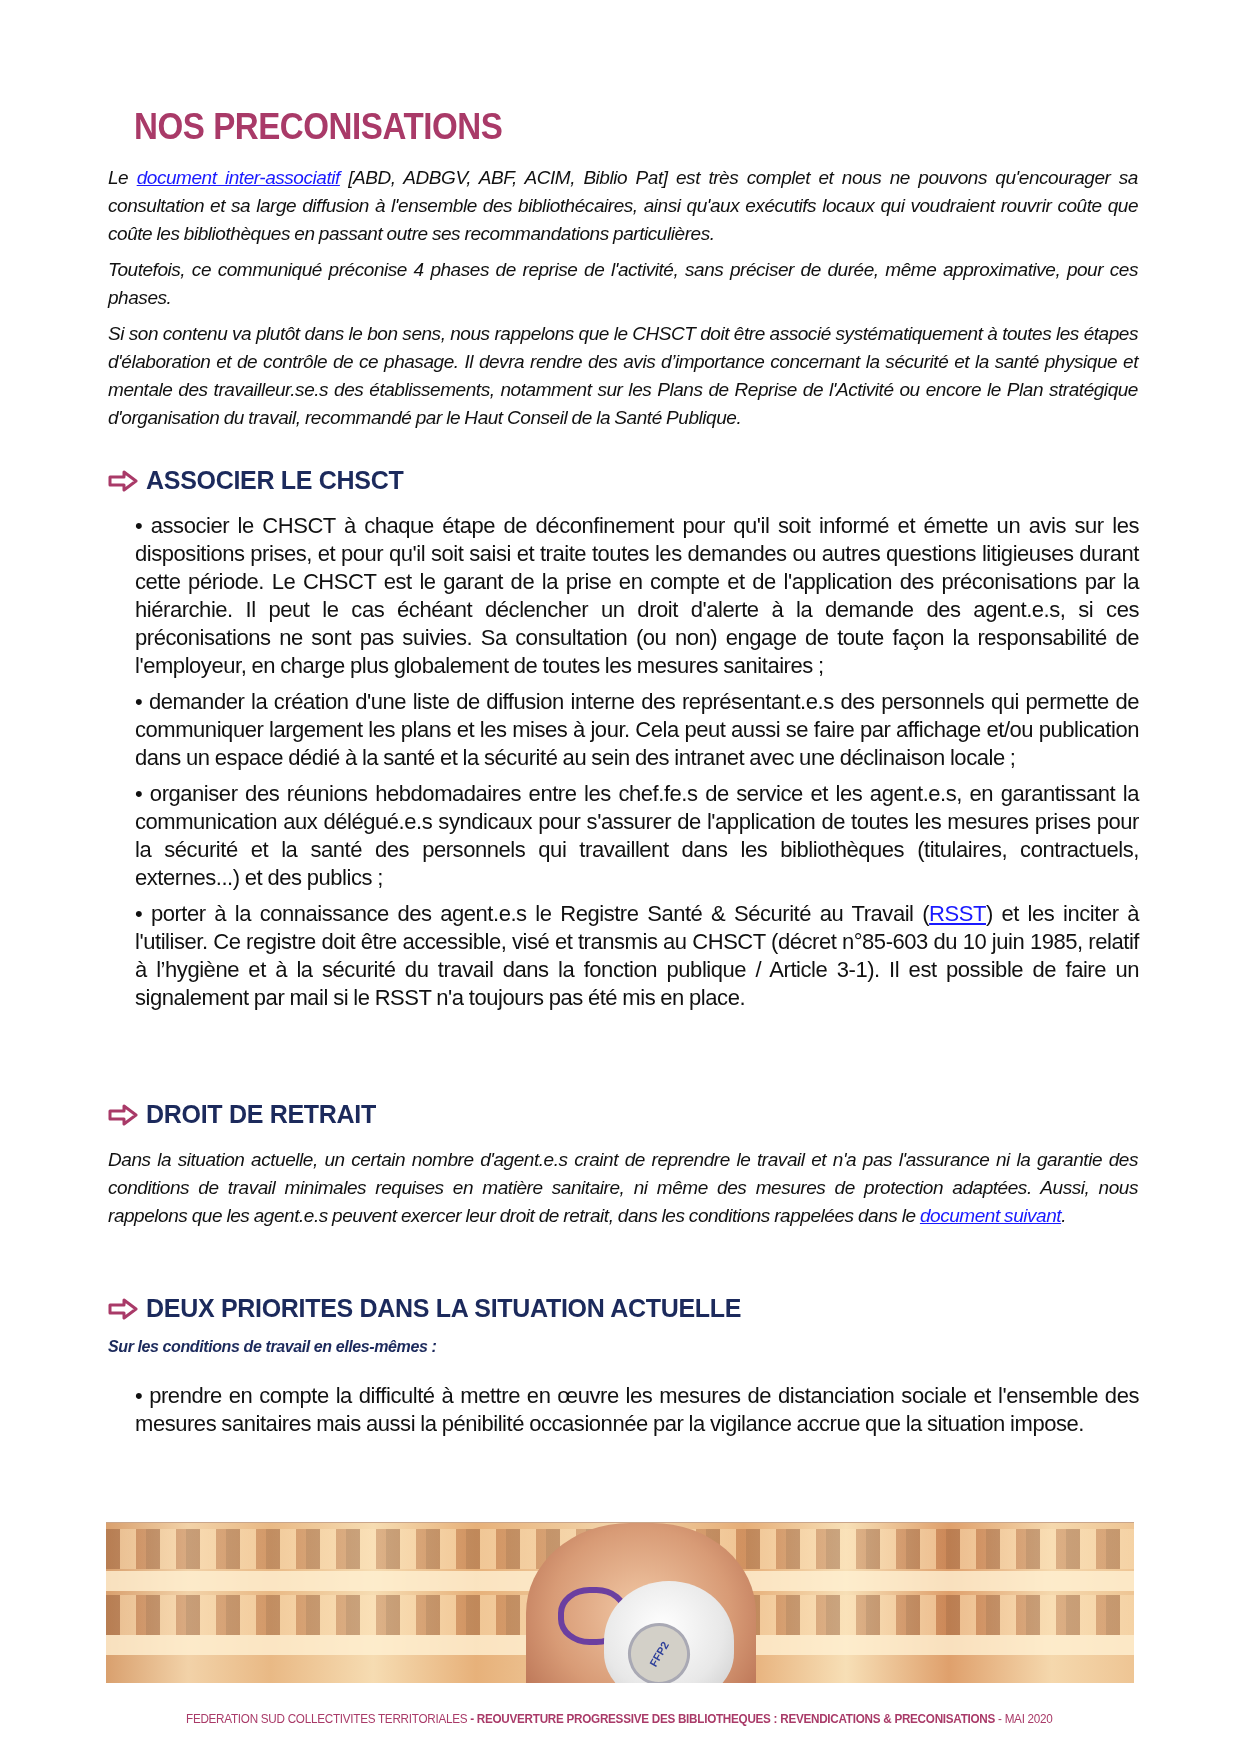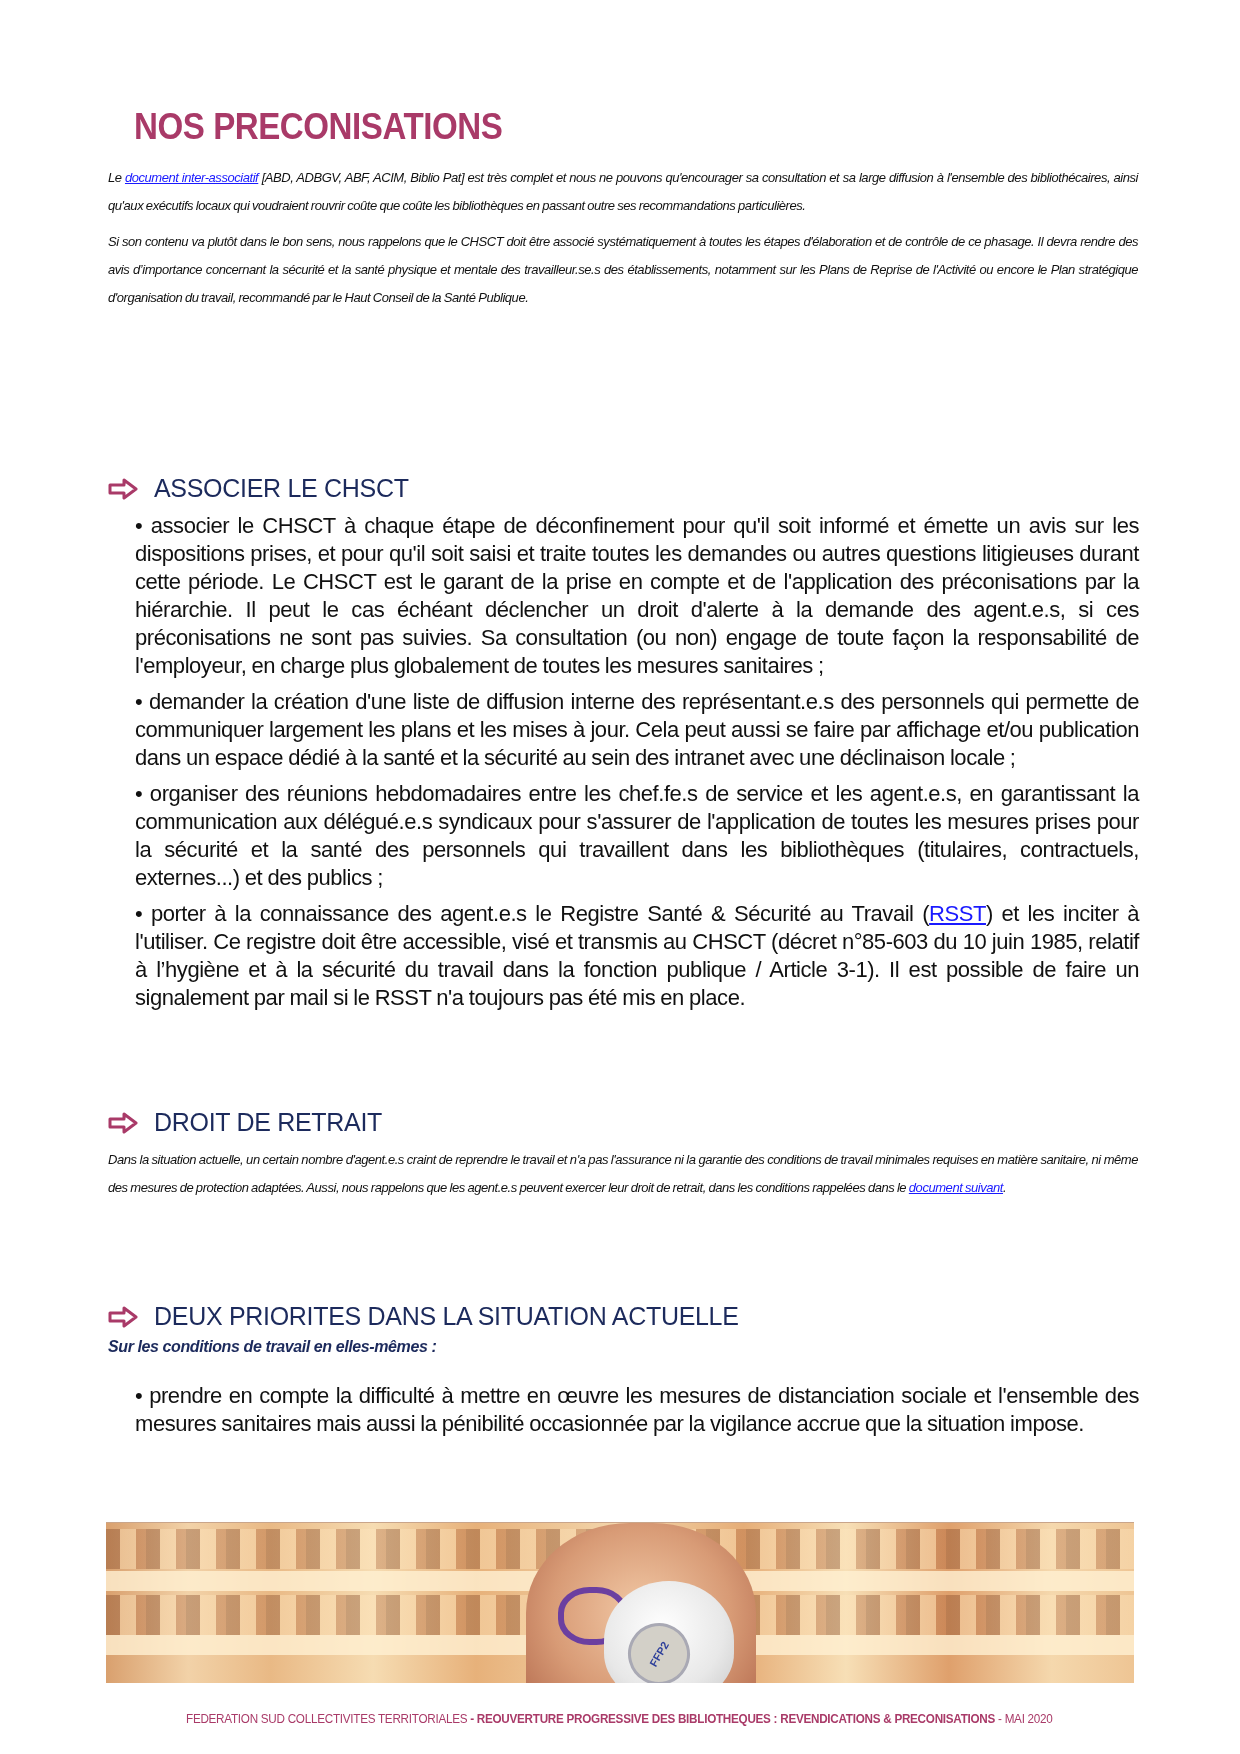--- a/index.html
+++ b/index.html
@@ -3,26 +3,26 @@
 <meta charset="utf-8">
 <style>
   html, body { margin: 0; padding: 0; background: #ffffff; }
   body { width: 1240px; height: 1754px; position: relative; overflow: hidden;
          font-family: "Liberation Sans", sans-serif; color: #111; }
   .page { position: absolute; left: 0; top: 0; width: 1240px; height: 1754px; }
   .title { position: absolute; left: 134px; top: 106px; margin: 0;
            font-family: "Liberation Sans", sans-serif; font-weight: bold;
            font-size: 36px; color: #a93a68; letter-spacing: -0.5px; transform: scaleX(0.92); transform-origin: left; }
   .intro { position: absolute; left: 108px; top: 164px; width: 1030px; }
-  .para { margin: 0 0 8px 0; font-size: 13px; line-height: 28px; font-style: italic;
+  .para { margin: 0 0 8px 0; font-size: 19px; line-height: 28px; font-style: italic;
           text-align: justify; letter-spacing: -0.45px; word-spacing: -0.5px; }
   .para a, .bullet a { color: #1a1aff; text-decoration: underline; }
   .section-head { position: absolute; left: 108px; display: flex; align-items: center; margin: 0; }
   .section-head .arrow { width: 30px; height: 22px; margin-right: 8px; }
-  .section-head h2 { margin: 8px; font-size: 25px; font-weight: normal; color: #1c2a5c; letter-spacing: -0.3px; }
+  .section-head h2 { margin: 0; font-size: 25px; font-weight: bold; color: #1c2a5c; letter-spacing: -0.3px; }
   .bullets { position: absolute; left: 135px; width: 1004px; }
   .bullet { margin: 0 0 8px 0; font-size: 22px; line-height: 28px; text-align: justify;
             letter-spacing: -0.45px; word-spacing: -0.5px; }
   .retrait { position: absolute; left: 108px; top: 1146px; width: 1030px; }
   .subhead { position: absolute; left: 108px; top: 1338px; margin: 0; font-size: 16px;
              font-weight: bold; font-style: italic; color: #1c2a5c; letter-spacing: -0.4px; }
   .photo { position: absolute; left: 106px; top: 1522px; width: 1028px; height: 160px; overflow: hidden;
            border-top: 1px solid #c9a58a;
            background: linear-gradient(90deg, #d9a06e 0%, #f2d2a8 8%, #e9b985 16%, #f6dcb2 26%, #e7b17a 36%, #f3d6ac 50%, #e6ae78 62%, #f7dfb6 72%, #dfa06c 82%, #f5d8ad 92%, #eec594 100%); }
   .photo .shelf { position: absolute; left: 0; width: 100%; height: 20px; background: rgba(255,240,210,0.8); }
@@ -42,20 +42,21 @@
 </style>
 </head>
 <body>
 
 <div class="page">
 
   <h1 class="title">NOS PRECONISATIONS</h1>
 
   <div class="intro">
     <p class="para"><span>Le </span><a href="#">document inter-associatif</a><span> [ABD, ADBGV, ABF, ACIM, Biblio Pat] est très complet et nous ne pouvons qu'encourager sa consultation et sa large diffusion à l'ensemble des bibliothécaires, ainsi qu'aux exécutifs locaux qui voudraient rouvrir coûte que coûte les bibliothèques en passant outre ses recommandations particulières.</span></p>
+    <p class="para">Toutefois, ce communiqué préconise 4 phases de reprise de l'activité, sans préciser de durée, même approximative, pour ces phases.</p>
     <p class="para">Si son contenu va plutôt dans le bon sens, nous rappelons que le CHSCT doit être associé systématiquement à toutes les étapes d'élaboration et de contrôle de ce phasage. Il devra rendre des avis d’importance concernant la sécurité et la santé physique et mentale des travailleur.se.s des établissements, notamment sur les Plans de Reprise de l'Activité ou encore le Plan stratégique d'organisation du travail, recommandé par le Haut Conseil de la Santé Publique.</p>
   </div>
 
   <div class="section-head" style="top:466px;">
     <svg class="arrow" viewBox="0 0 30 22">
       <path d="M2 7 H16 V2 L28 11 L16 20 V15 H2 Z" fill="none" stroke="#a93a68" stroke-width="3" stroke-linejoin="round"></path>
     </svg>
     <h2>ASSOCIER LE CHSCT</h2>
   </div>
   <div class="bullets" style="top:512px;">

